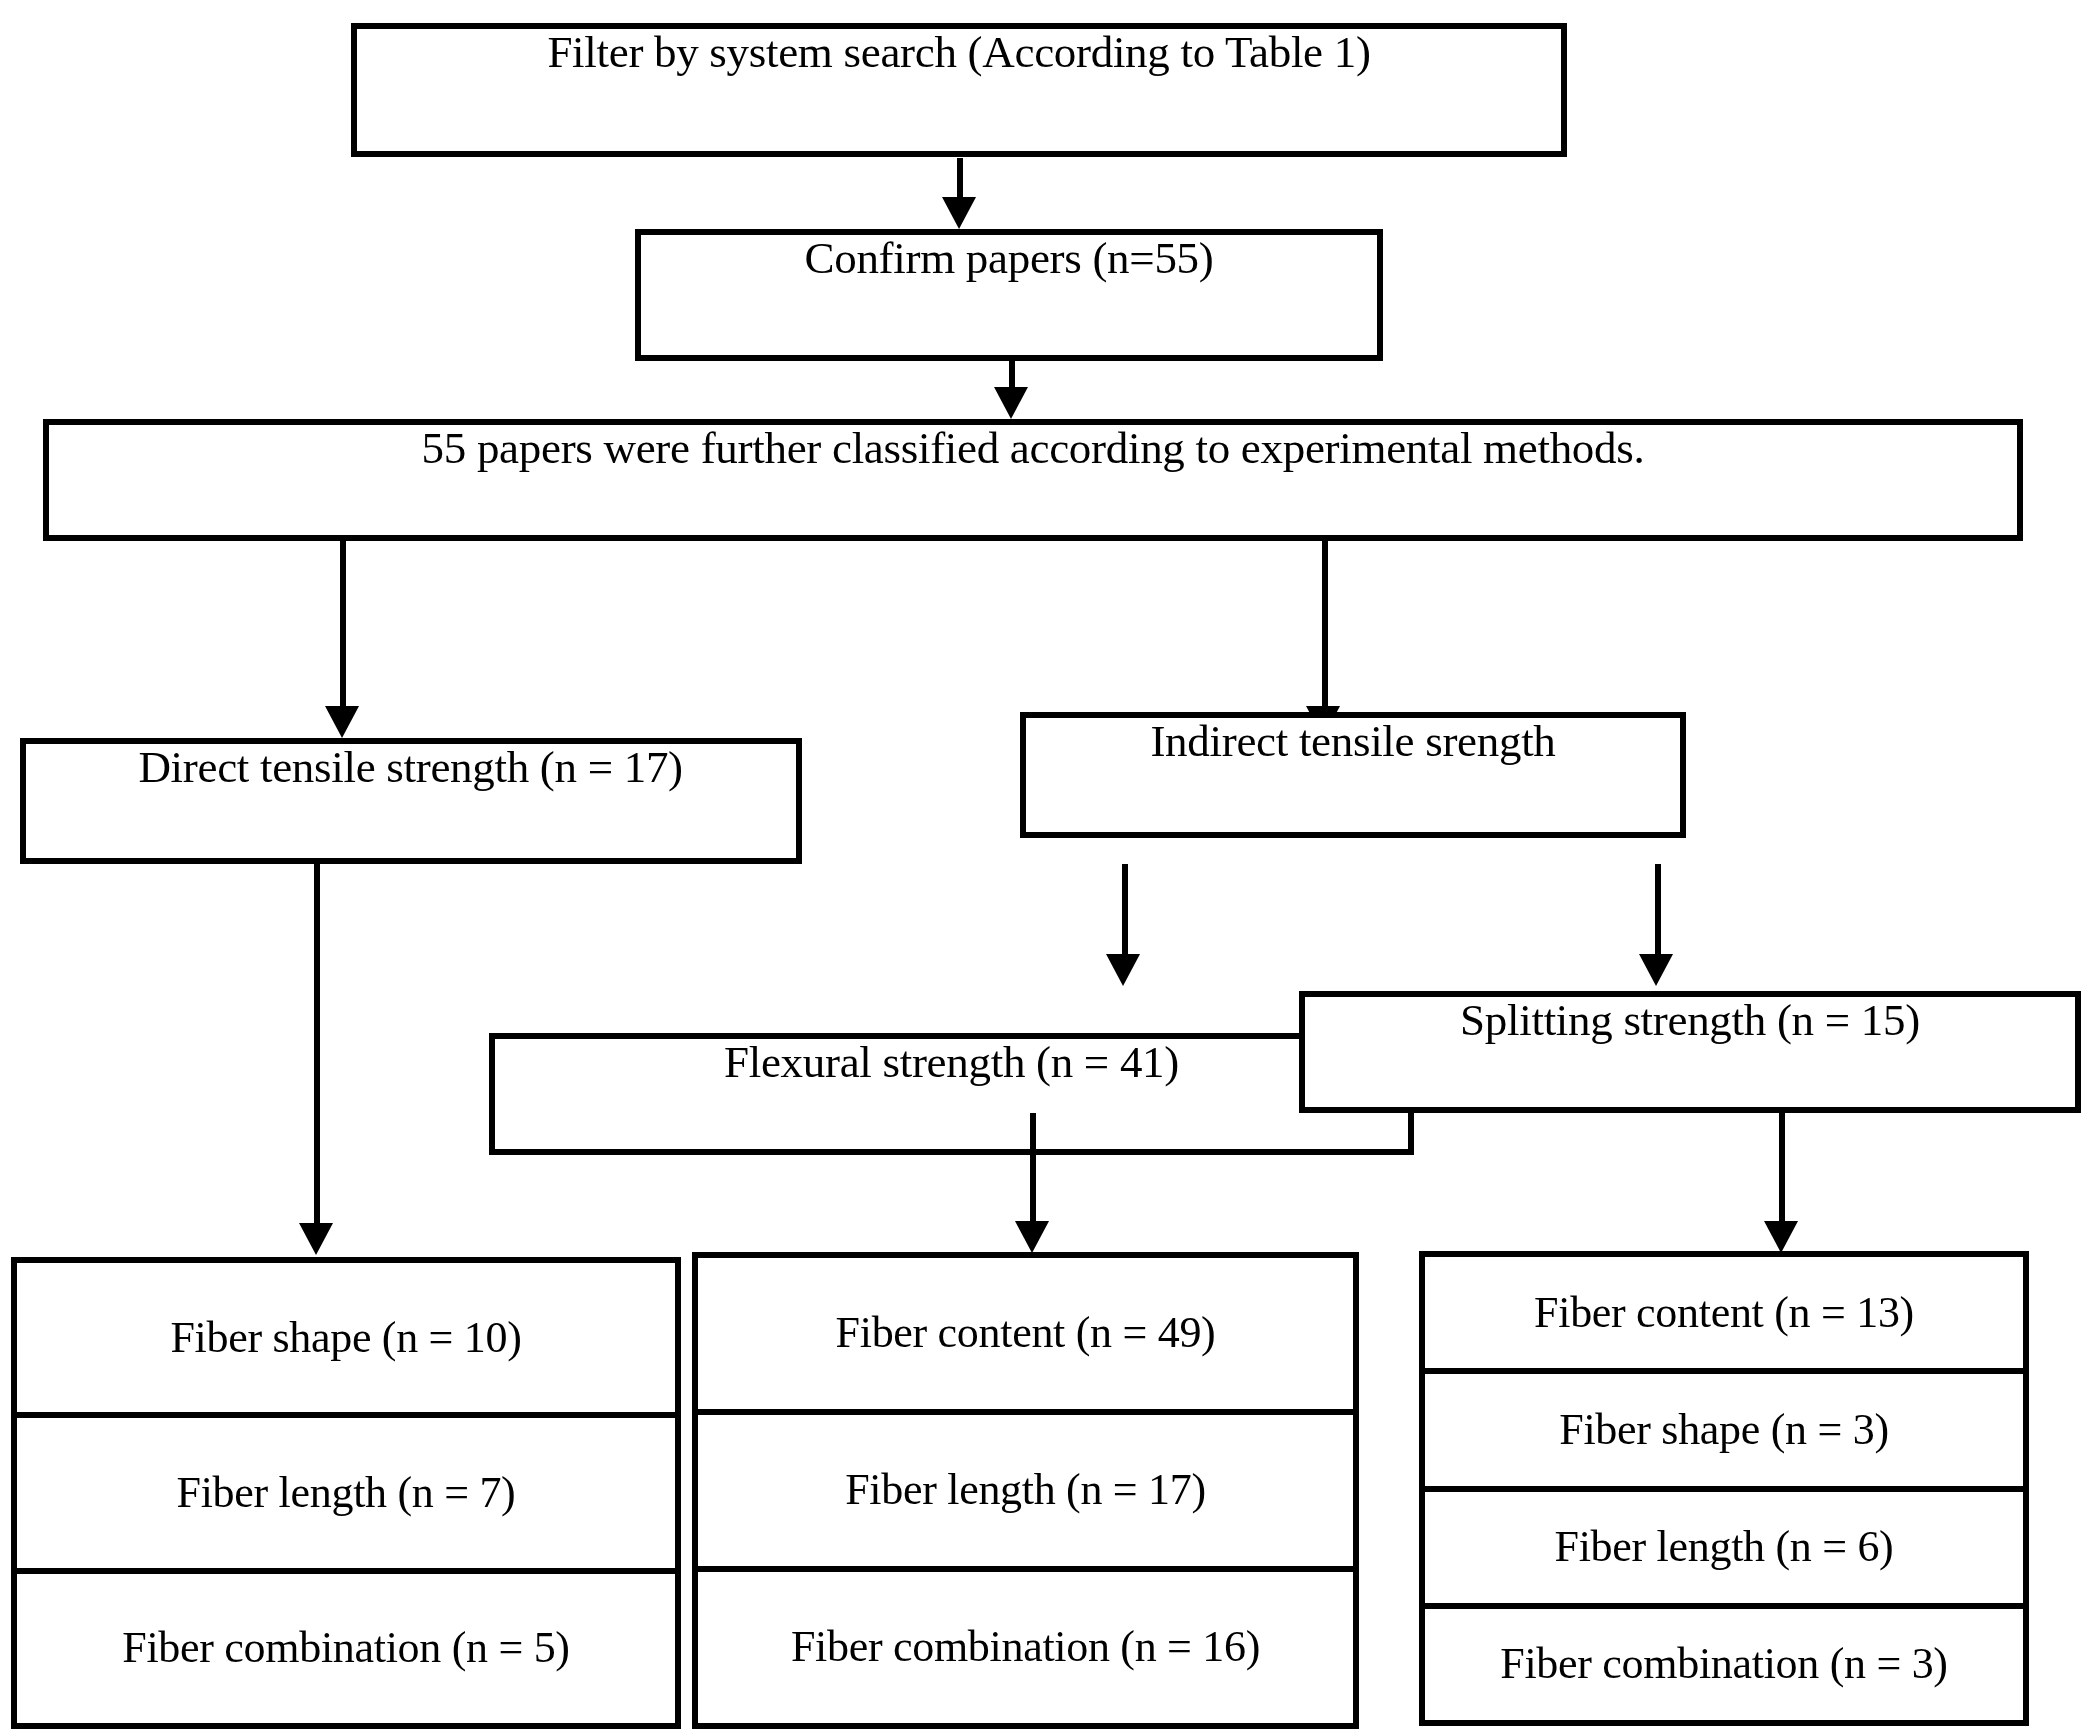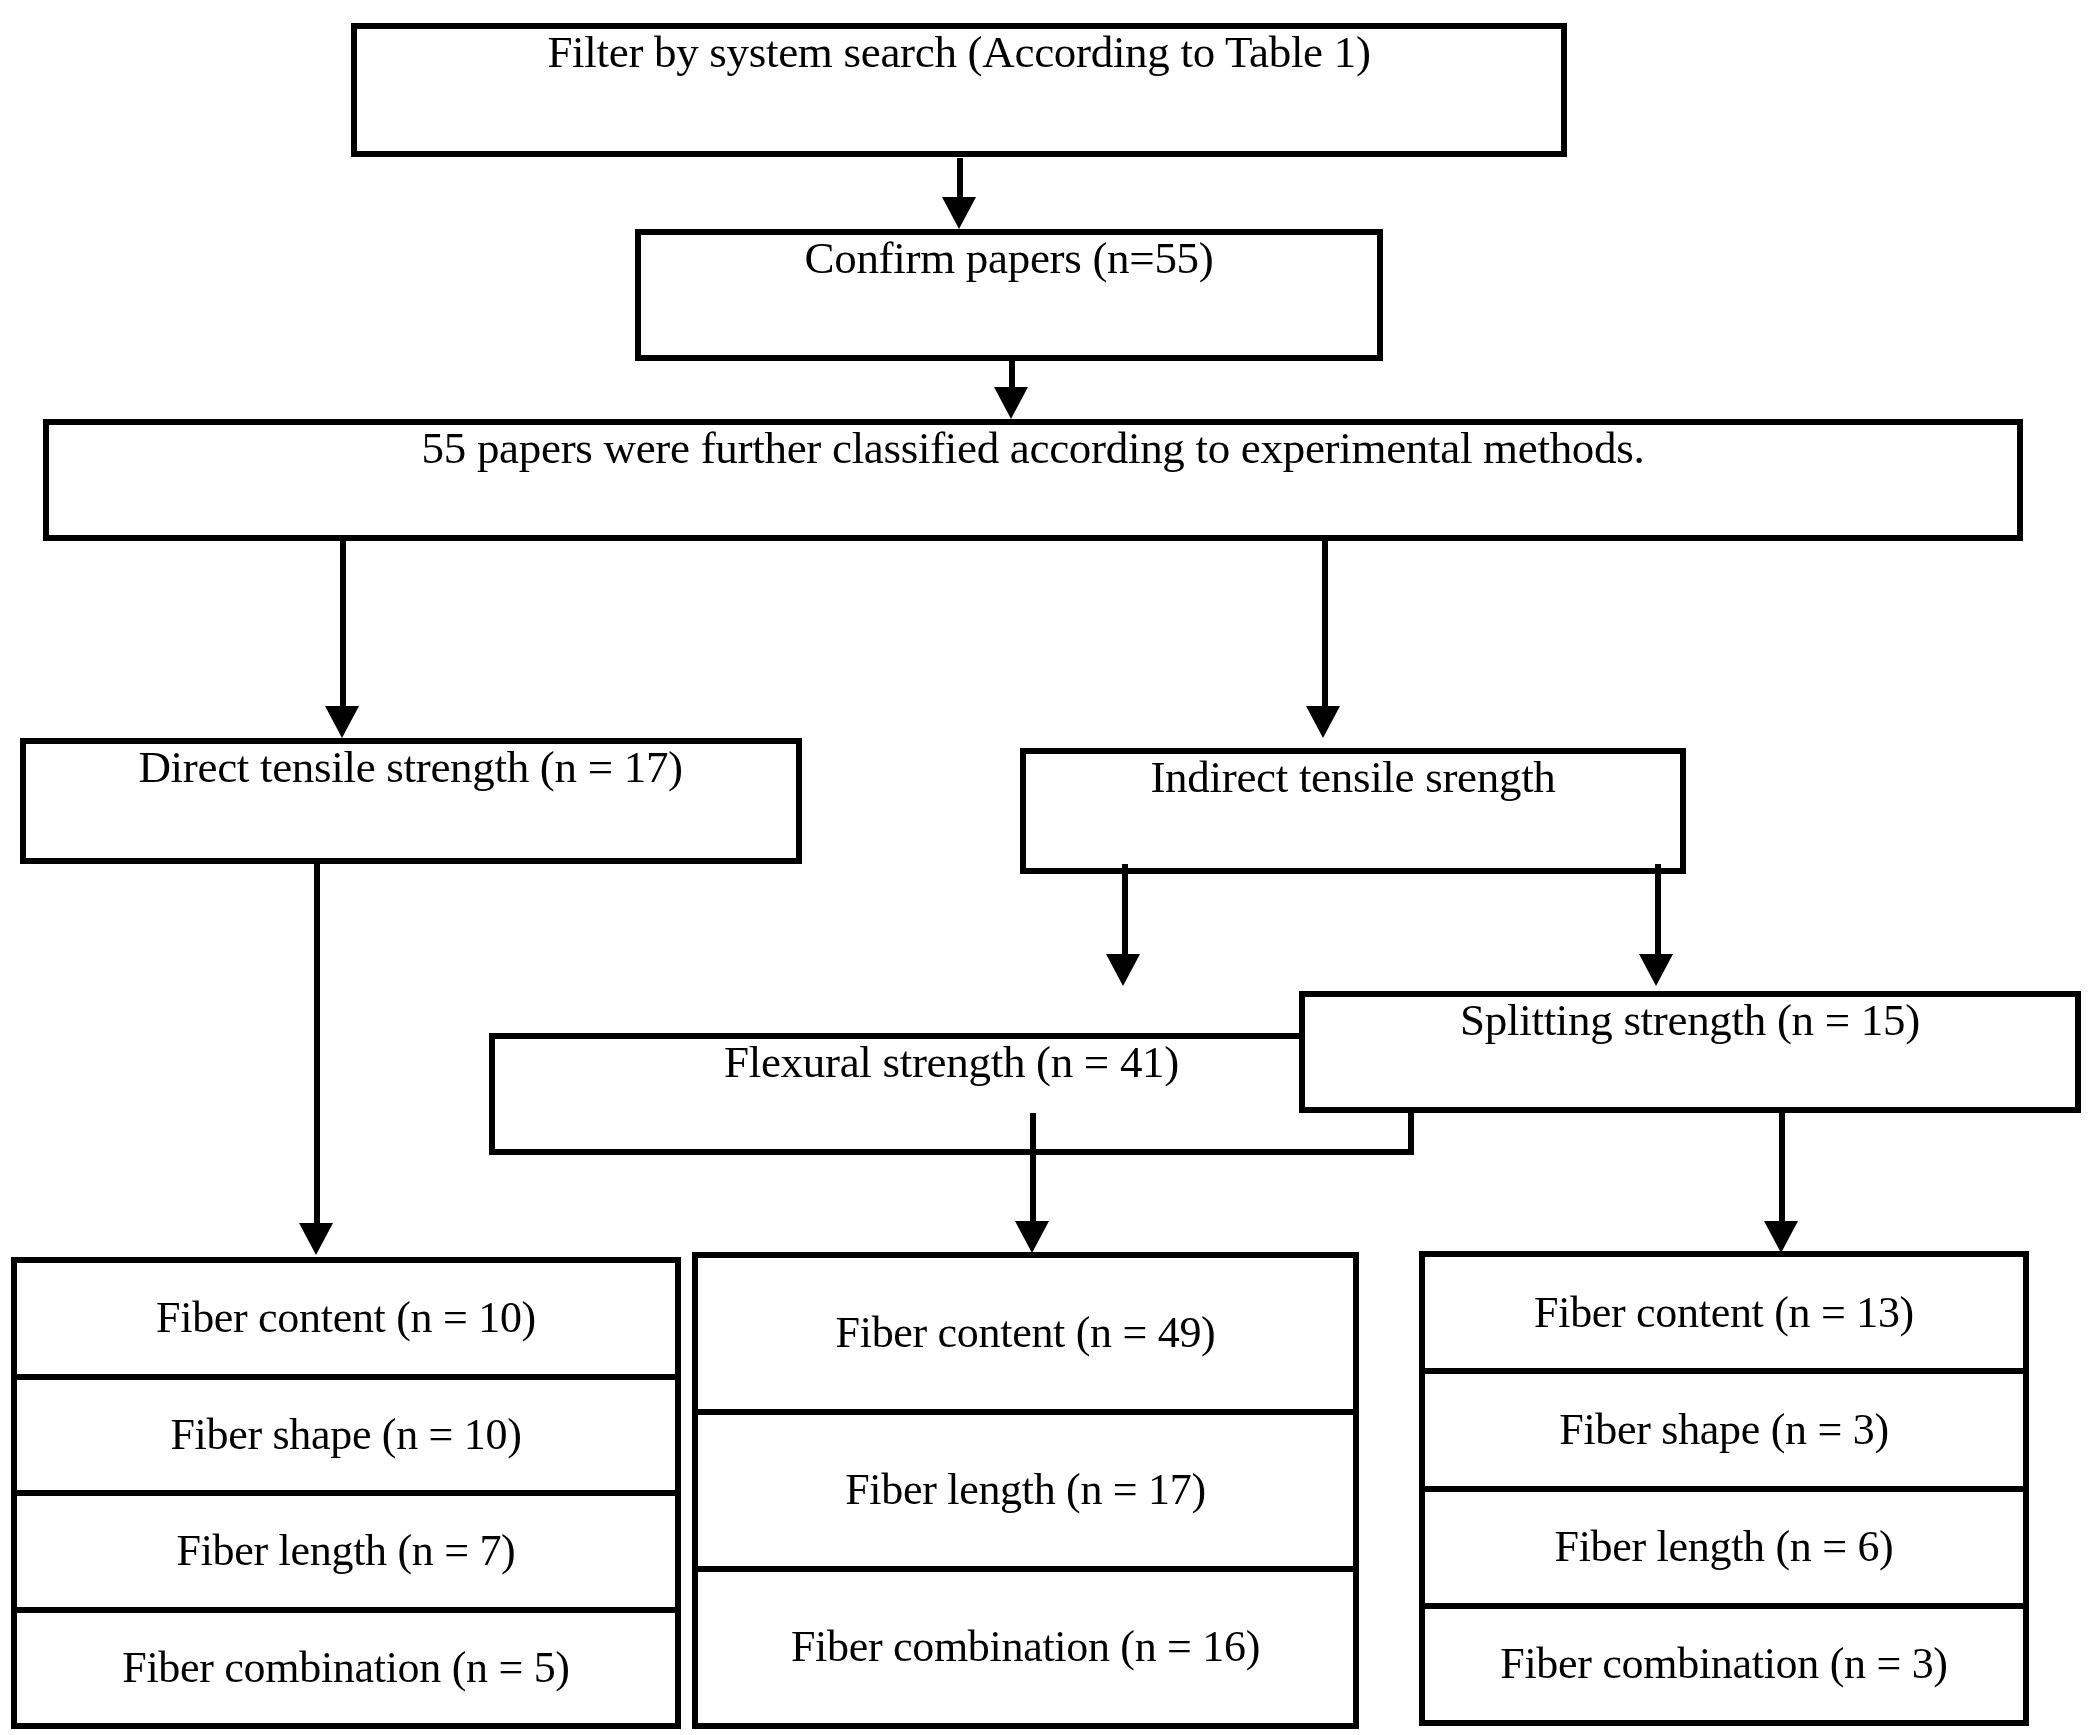--- a/index.html
+++ b/index.html
@@ -103,21 +103,21 @@
   <div class="vline" style="left:340px; top:541px; height:168px;"></div>
   <div class="arrowhead" style="left:325px; top:706px;"></div>
 
   <div class="vline" style="left:1322px; top:541px; height:168px;"></div>
   <div class="arrowhead" style="left:1306px; top:706px;"></div>
 
   <div class="node" style="left:19.6px; top:738px; width:782px; height:126px;">
     <span class="label">Direct tensile strength (n = 17)</span>
   </div>
 
-  <div class="node" style="left:1020px; top:748px; width:666px; height:126px;">
+  <div class="node" style="left:1020px; top:712px; width:666px; height:126px;">
     <span class="label">Indirect tensile srength</span>
   </div>
 
   <div class="vline" style="left:314px; top:864px; height:362px;"></div>
   <div class="arrowhead" style="left:299px; top:1223px;"></div>
 
   <div class="vline" style="left:1122px; top:864px; height:93px;"></div>
   <div class="arrowhead" style="left:1106px; top:954px;"></div>
 
   <div class="vline" style="left:1655px; top:864px; height:93px;"></div>
@@ -131,23 +131,20 @@
     <span class="label">Splitting strength (n = 15)</span>
   </div>
 
   <div class="vline" style="left:1030px; top:1113px; height:110px;"></div>
   <div class="arrowhead" style="left:1015px; top:1221px;"></div>
 
   <div class="vline" style="left:1779px; top:1113px; height:110px;"></div>
   <div class="arrowhead" style="left:1764px; top:1221px;"></div>
 
   <div class="stack" style="left:11px; top:1257px; width:670px; height:472px;">
-    <div class="row">
-      <span class="label">Fiber content (n = 10)</span>
-    </div>
     <div class="row">
       <span class="label">Fiber shape (n = 10)</span>
     </div>
     <div class="row">
       <span class="label">Fiber length (n = 7)</span>
     </div>
     <div class="row">
       <span class="label">Fiber combination (n = 5)</span>
     </div>
   </div>

